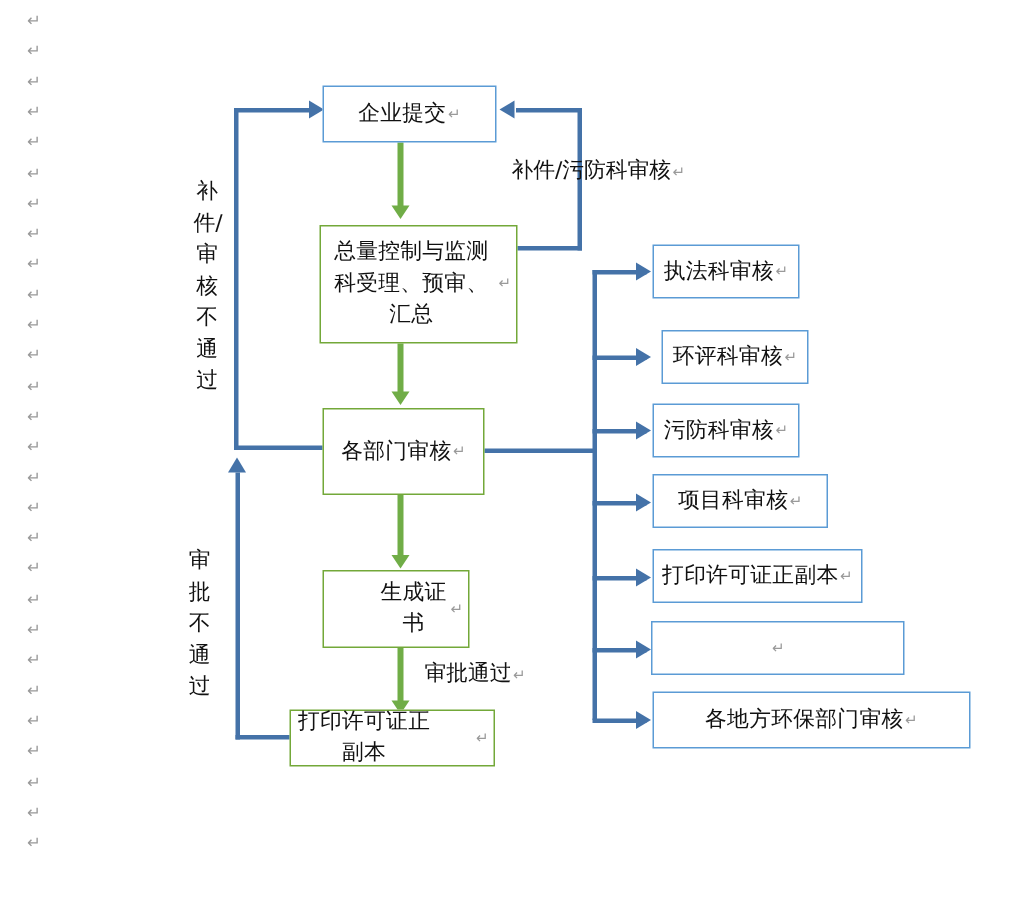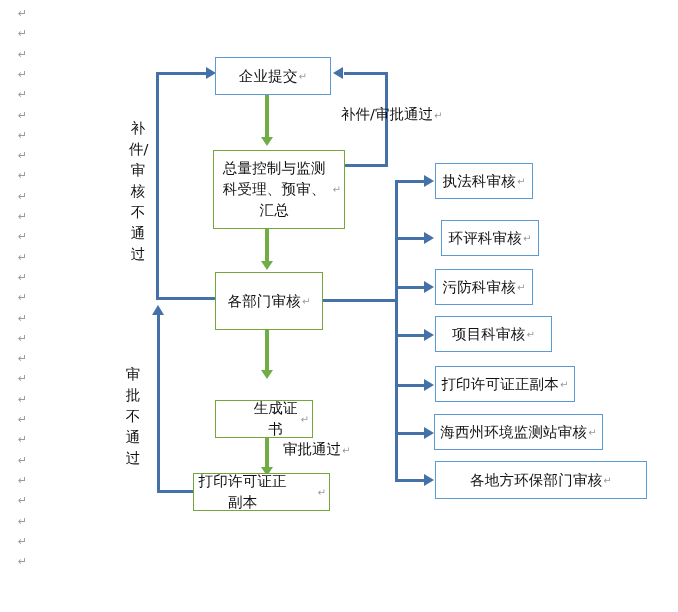--- a/index.html
+++ b/index.html
@@ -199,21 +199,21 @@
   <div class="box green" style="left:213px; top:150px; width:132px; height:79px;">
     <span class="box-text">总量控制与监测科受理、预审、汇总</span>
       <span class="pcr">↵</span>
   </div>
 
   <div class="box green" style="left:215px; top:272px; width:108px; height:58px;">
     <span class="box-text">各部门审核</span>
       <span class="pcr">↵</span>
   </div>
 
-  <div class="box green" style="left:215px; top:400px; width:98px; height:38px;padding-left:36px;">
+  <div class="box green" style="left:215px; top:380px; width:98px; height:52px;padding-left:36px;">
     <span class="box-text">生成证书</span>
       <span class="pcr">↵</span>
   </div>
 
   <div class="box green" style="left:193px; top:473px; width:137px; height:38px;gap:28px;">
     <span class="box-text">打印许可证正副本</span>
       <span class="pcr">↵</span>
   </div>
 
   <div class="box blue" style="left:435px; top:163px; width:98px; height:36px;">
@@ -235,31 +235,30 @@
     <span class="box-text">项目科审核</span>
       <span class="pcr">↵</span>
   </div>
 
   <div class="box blue" style="left:435px; top:366px; width:140px; height:36px;">
     <span class="box-text">打印许可证正副本</span>
       <span class="pcr">↵</span>
   </div>
 
   <div class="box blue" style="left:434px; top:414px; width:169px; height:36px;">
-    <span class="box-text">海西州环境监测站审核</span>
       <span class="pcr">↵</span>
   </div>
 
   <div class="box blue" style="left:435px; top:461px; width:212px; height:38px;">
     <span class="box-text">各地方环保部门审核</span>
       <span class="pcr">↵</span>
   </div>
 
   <div class="label" style="left:341px; top:105px;">
-    <span>补件/审批通过</span><span class="pcr">↵</span>
+    <span>补件/污防科审核</span><span class="pcr">↵</span>
   </div>
 
   <div class="vlabel" style="left:129px; top:118px;">
     <span>补件/审核不通过</span>
   </div>
 
   <div class="vlabel" style="left:124px; top:364px;">
     <span>审批不通过</span>
   </div>
 

